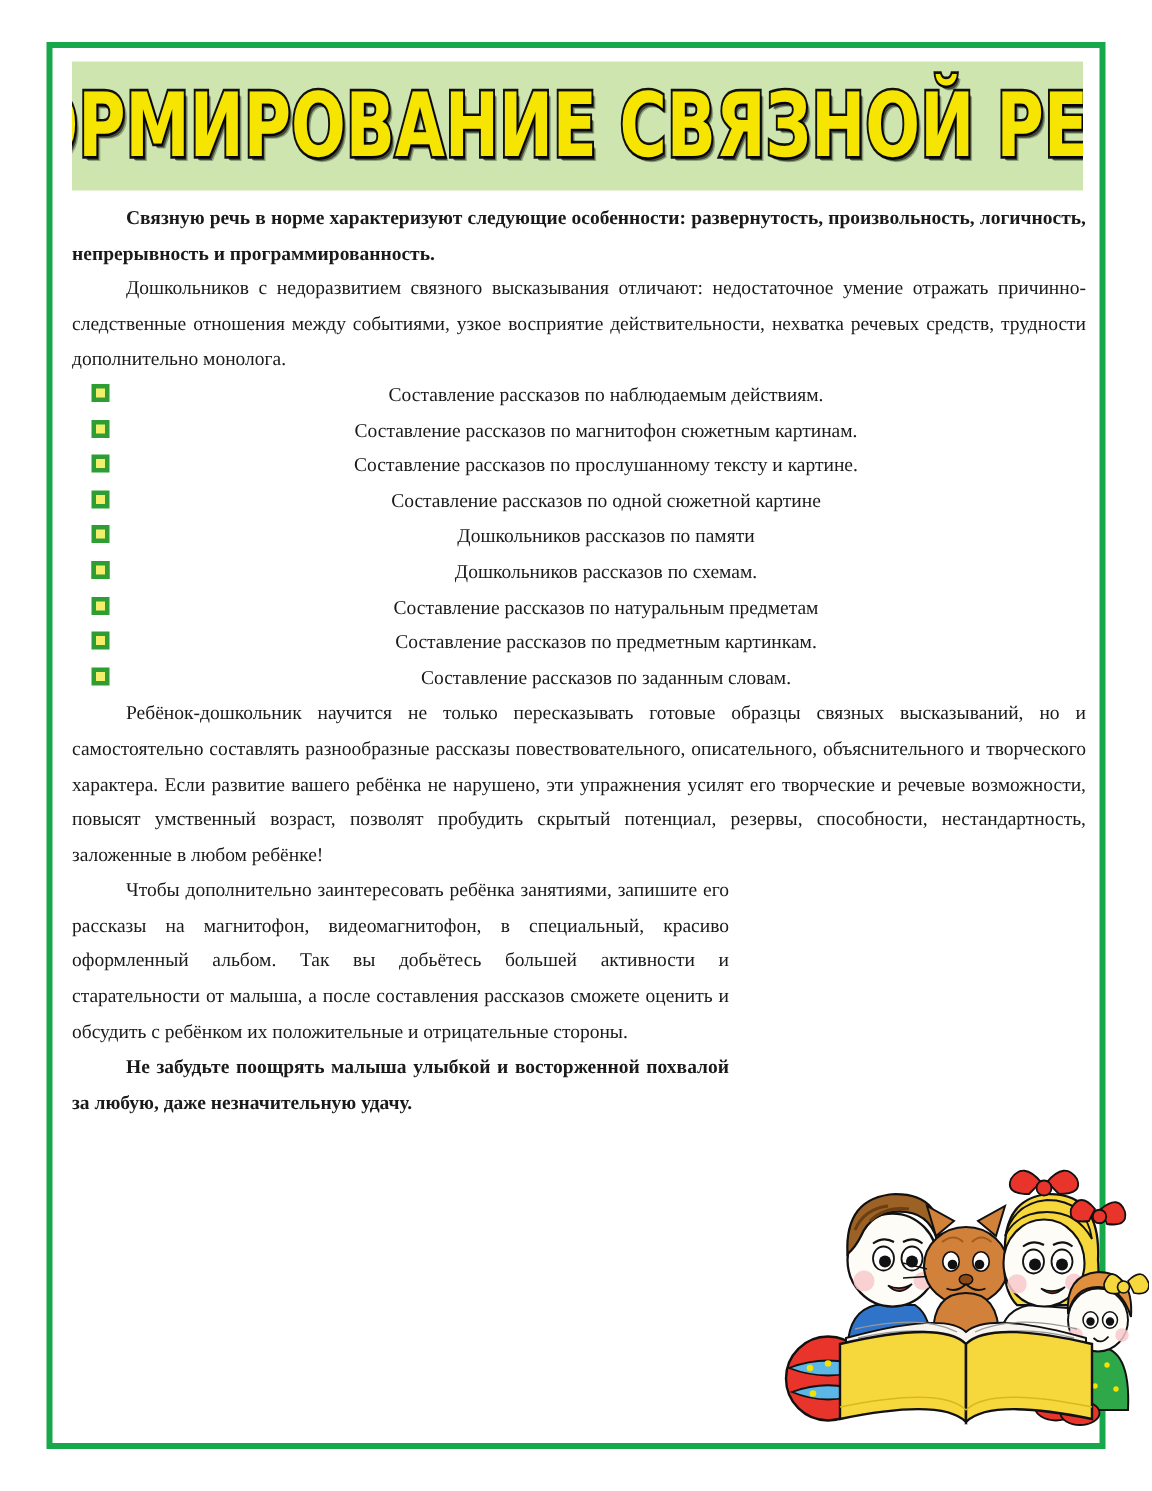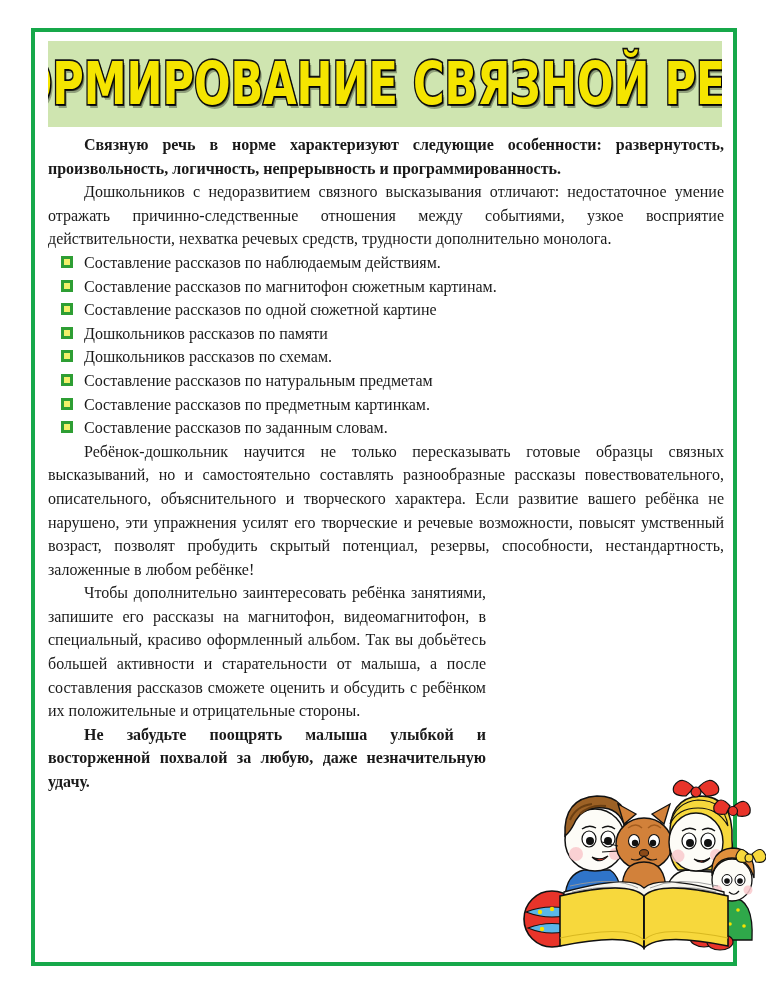--- a/index.html
+++ b/index.html
@@ -56,21 +56,21 @@
     paint-order: stroke fill;
     text-shadow:
       2px 2px 0 rgba(0,0,0,0.55),
       3px 3px 0 rgba(0,0,0,0.30);
   }
   .body-text {
     position: absolute;
     left: 48px;
     top: 133px;
     width: 676px;
-    font-size: 16px;
+    font-size: 13px;
     line-height: 23.6px;
     color: #1a1a1a;
     text-align: justify;
     text-justify: inter-word;
   }
   .para {
     margin: 0 0 0 0;
     text-indent: 36px;
     text-align: justify;
   }
@@ -79,21 +79,21 @@
   }
   .last-line-left > :last-child { }
   .list {
     list-style: none;
     margin: 0;
     padding: 0 0 0 13px;
   }
   .list li {
     position: relative;
     padding-left: 23px;
-    text-align: left;
+    text-align: center;
     line-height: 23.6px;
   }
   .bullet {
     position: absolute;
     left: 0;
     top: 5px;
     width: 12px;
     height: 12px;
     background: #2e9e34;
     box-sizing: border-box;
@@ -151,20 +151,21 @@
       <li>
         <span class="bullet"></span>
         <span>Составление рассказов по наблюдаемым действиям.</span>
       </li>
       <li>
         <span class="bullet"></span>
         <span>Составление рассказов по магнитофон сюжетным картинам.</span>
       </li>
       <li>
         <span class="bullet"></span>
+        <span>Составление рассказов по прослушанному тексту и картине.</span>
       </li>
       <li>
         <span class="bullet"></span>
         <span>Составление рассказов по одной сюжетной картине</span>
       </li>
       <li>
         <span class="bullet"></span>
         <span>Дошкольников рассказов по памяти</span>
       </li>
       <li>

